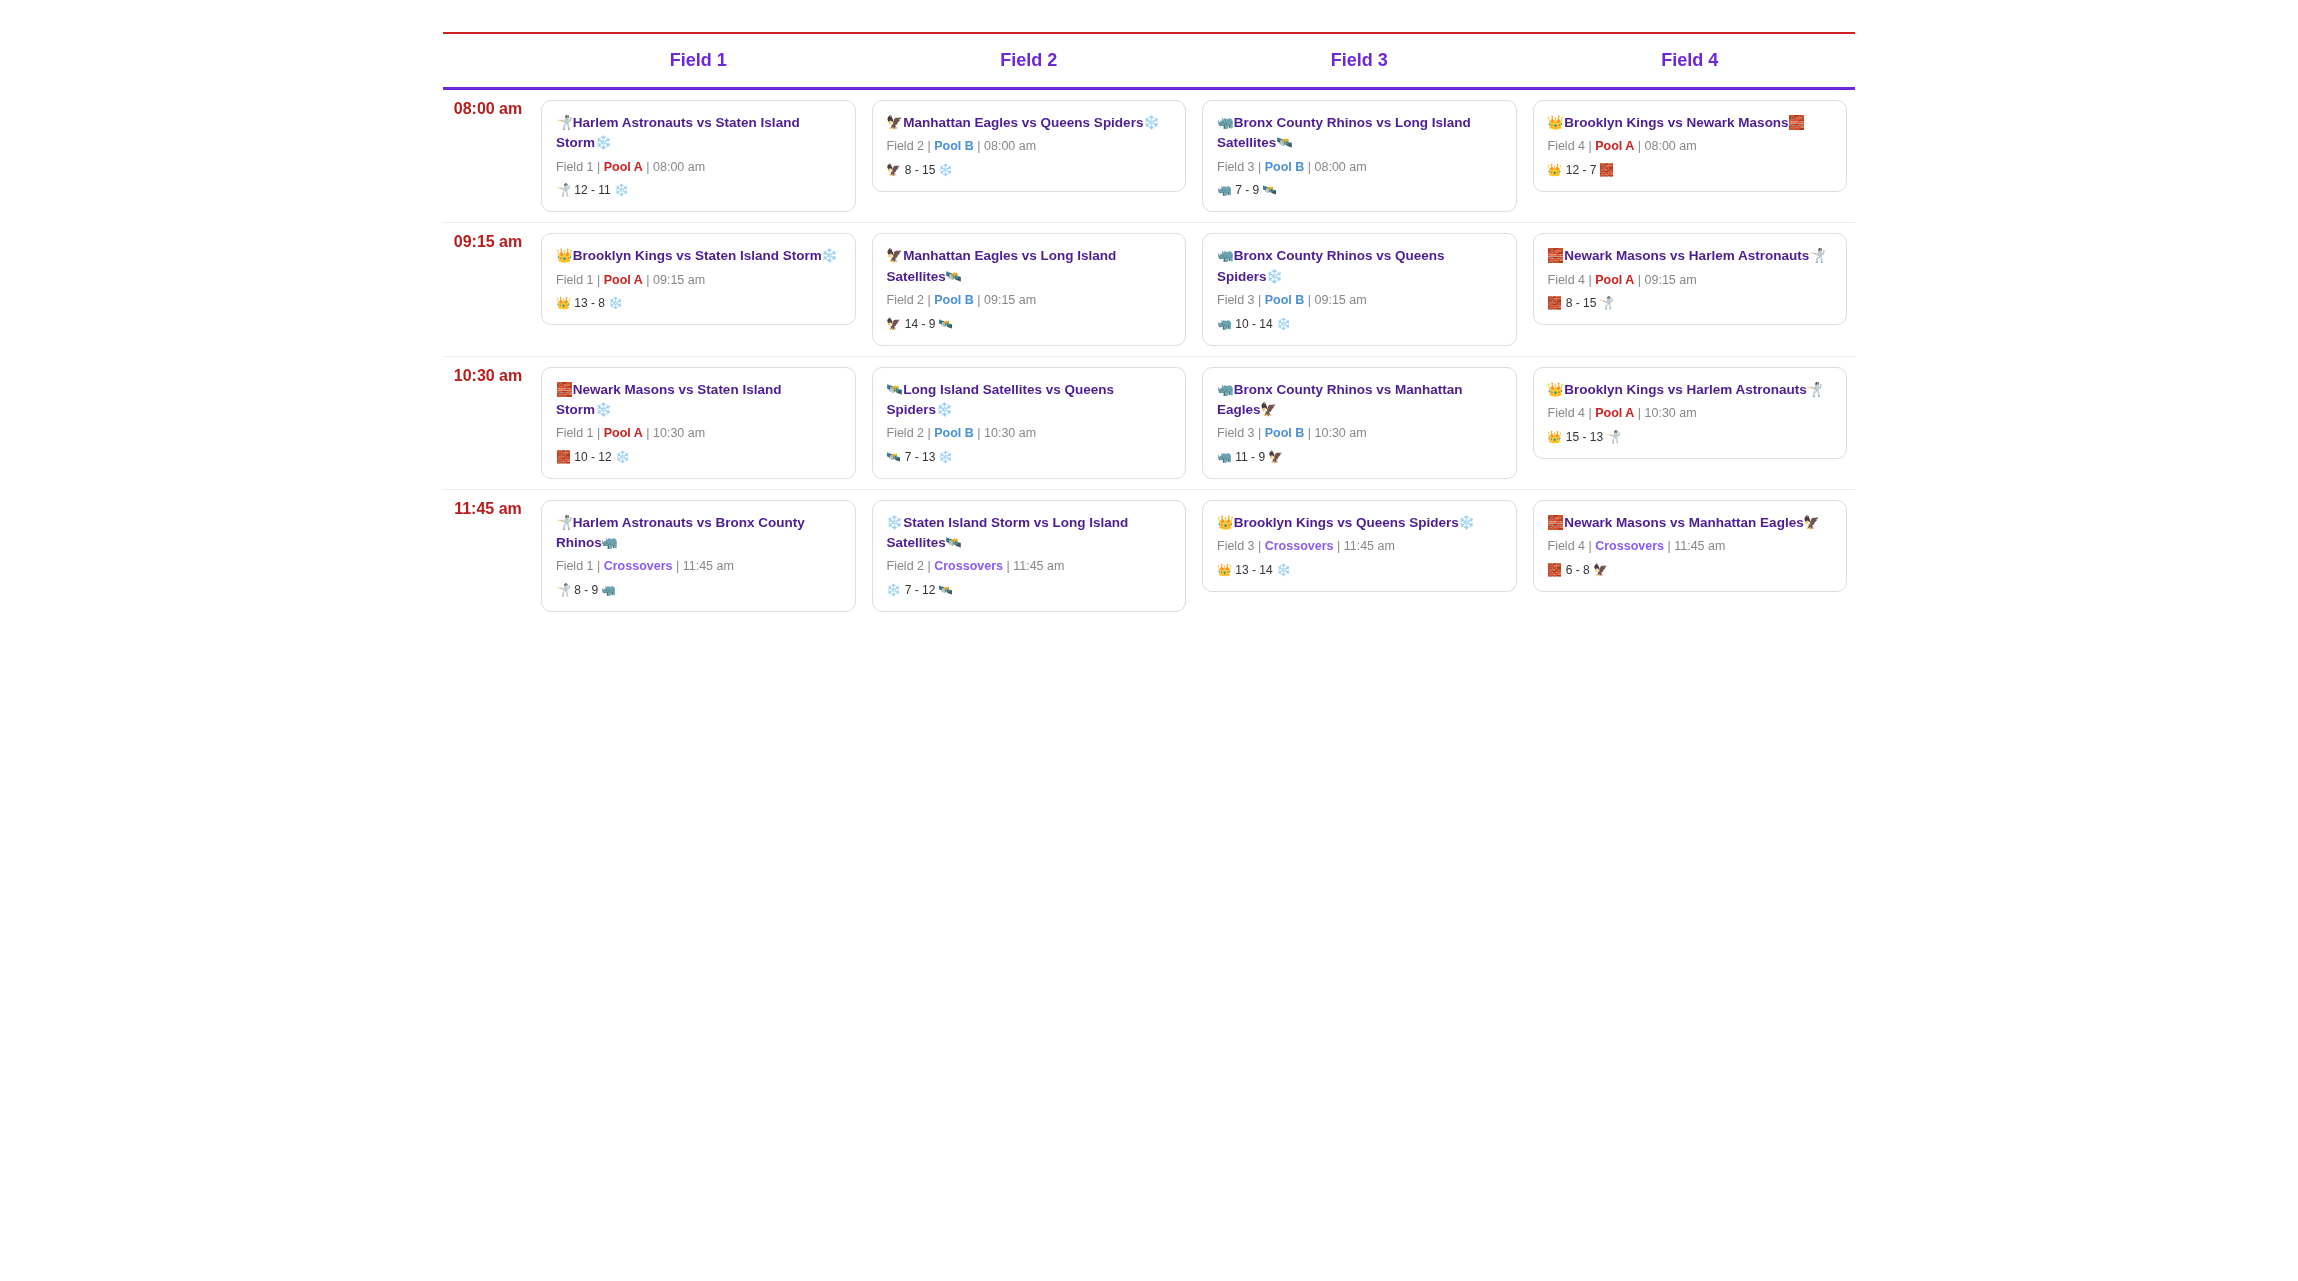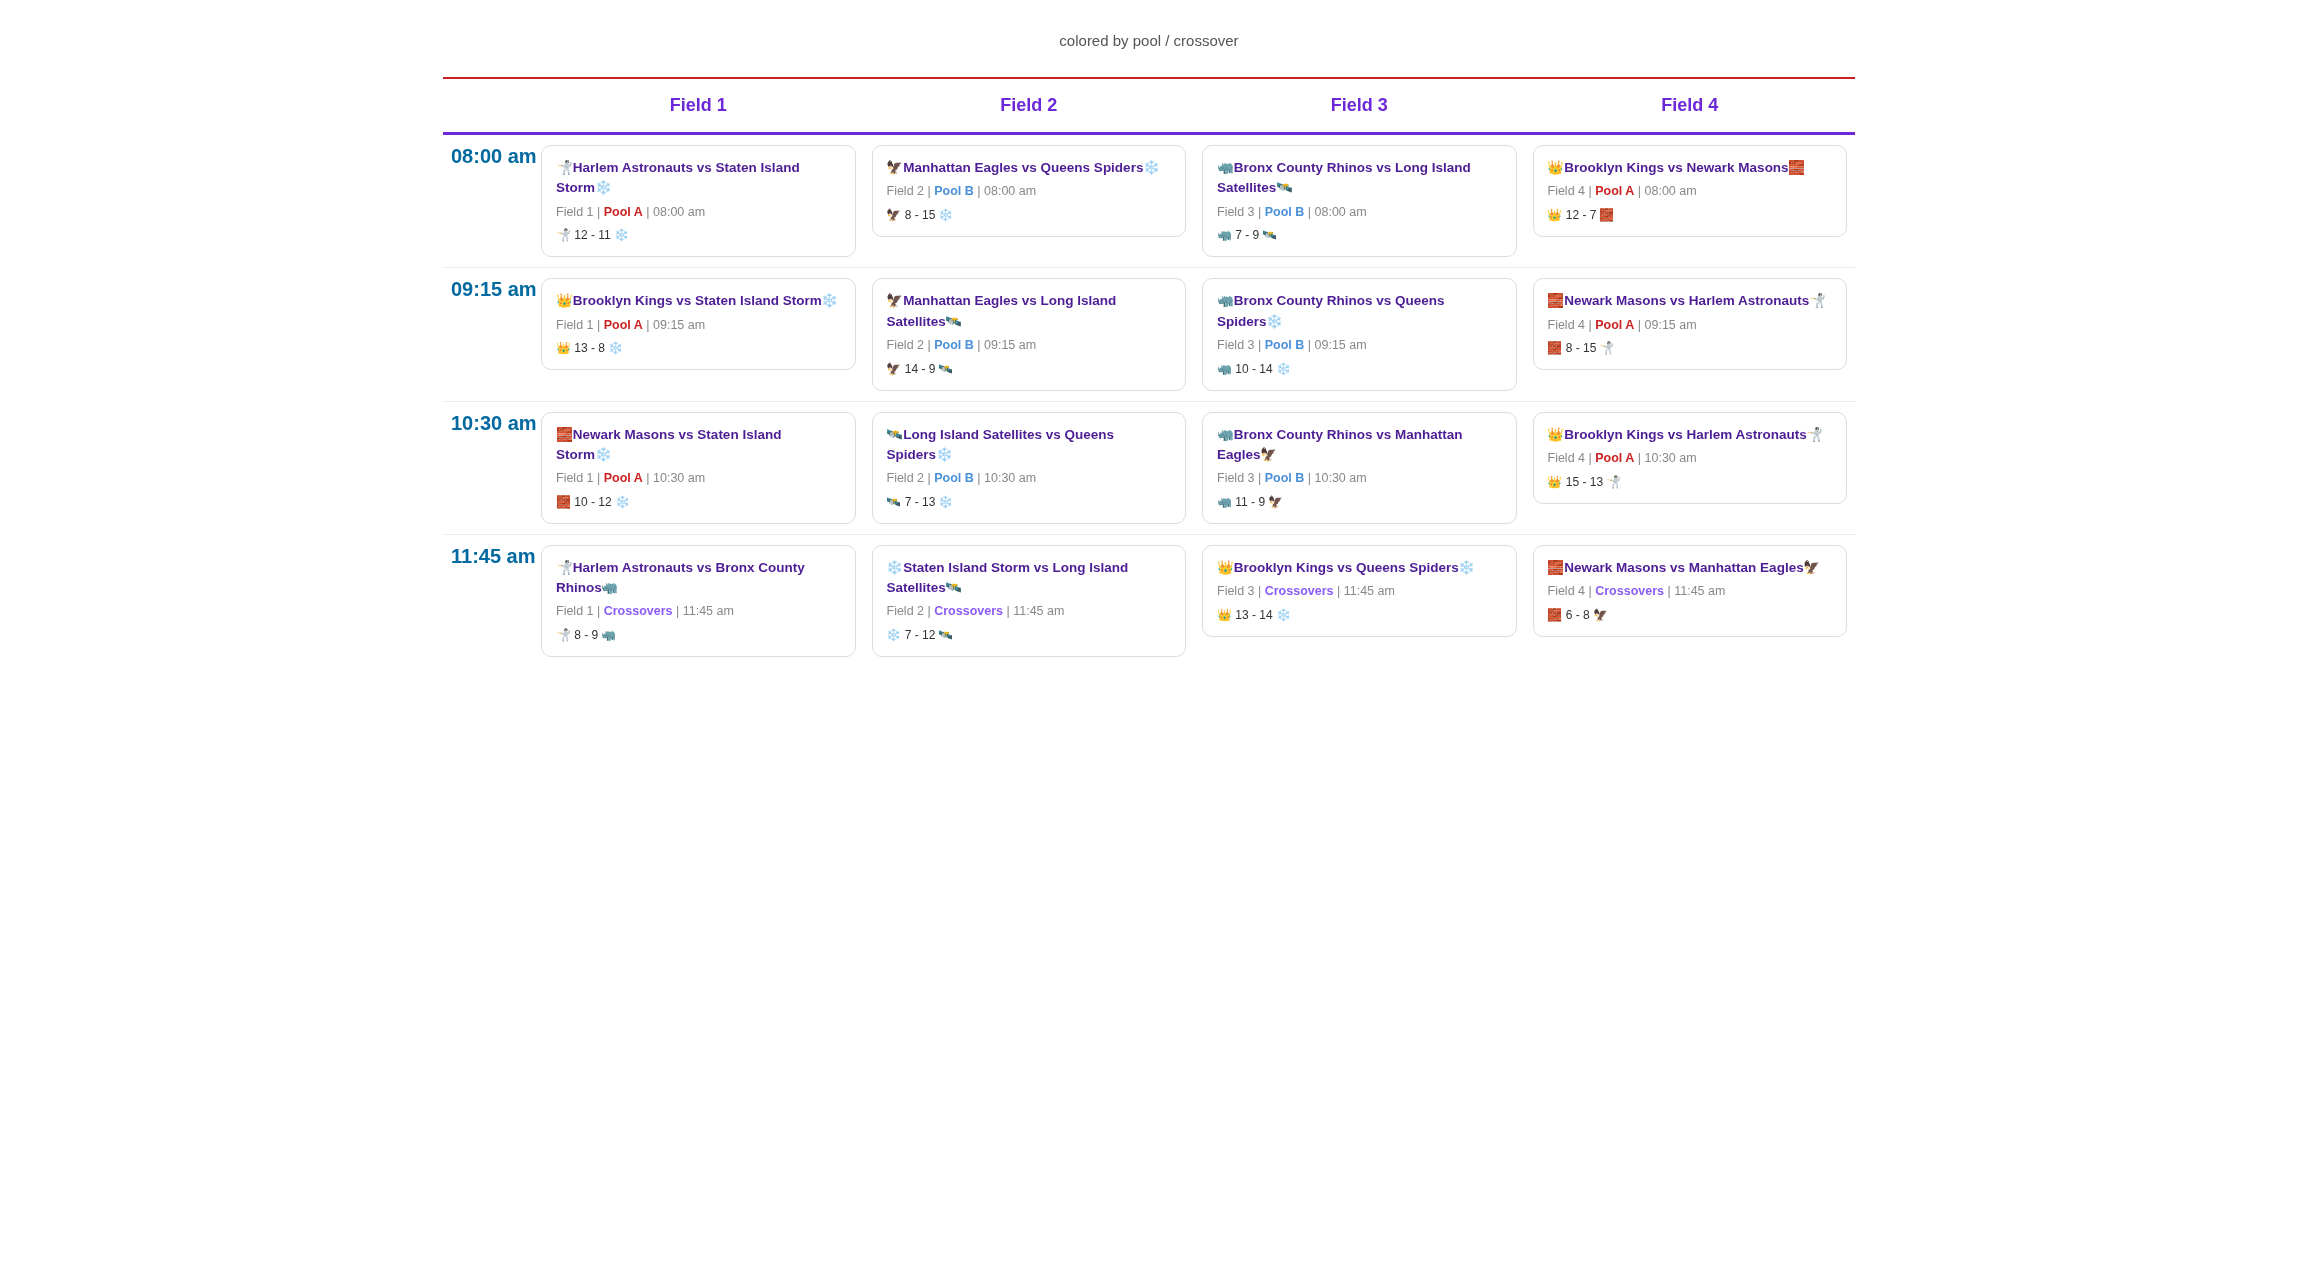--- a/index.html
+++ b/index.html
@@ -47,23 +47,23 @@
     }
     .schedule-table th.time-col {
       width: 90px;
     }
     .schedule-table td {
       padding: 10px 8px;
       vertical-align: top;
       border-bottom: 1px solid #ebebeb;
     }
     .time-cell {
-      font-size: 20px;
+      font-size: 16px;
       font-weight: 600;
-      color: #0369a1;
+      color: #b91c1c;
       text-align: center;
       white-space: nowrap;
       vertical-align: middle;
       padding-top: 14px;
     }
     .game-card {
       background: #fff;
       border: 1px solid #ddd;
       border-radius: 10px;
       padding: 12px 14px;
@@ -89,21 +89,20 @@
       color: #333;
     }
     .schedule-table tbody tr:last-child td {
       border-bottom: none;
     }
   </style>
 </head>
 <body>
 
 <div class="page-container">
-  <p class="page-subtitle">colored by pool / crossover</p>
   <hr class="red-divider">
 
   <table class="schedule-table">
     <thead>
       <tr>
         <th class="time-col"></th>
         <th>Field 1</th>
         <th>Field 2</th>
         <th>Field 3</th>
         <th>Field 4</th>

